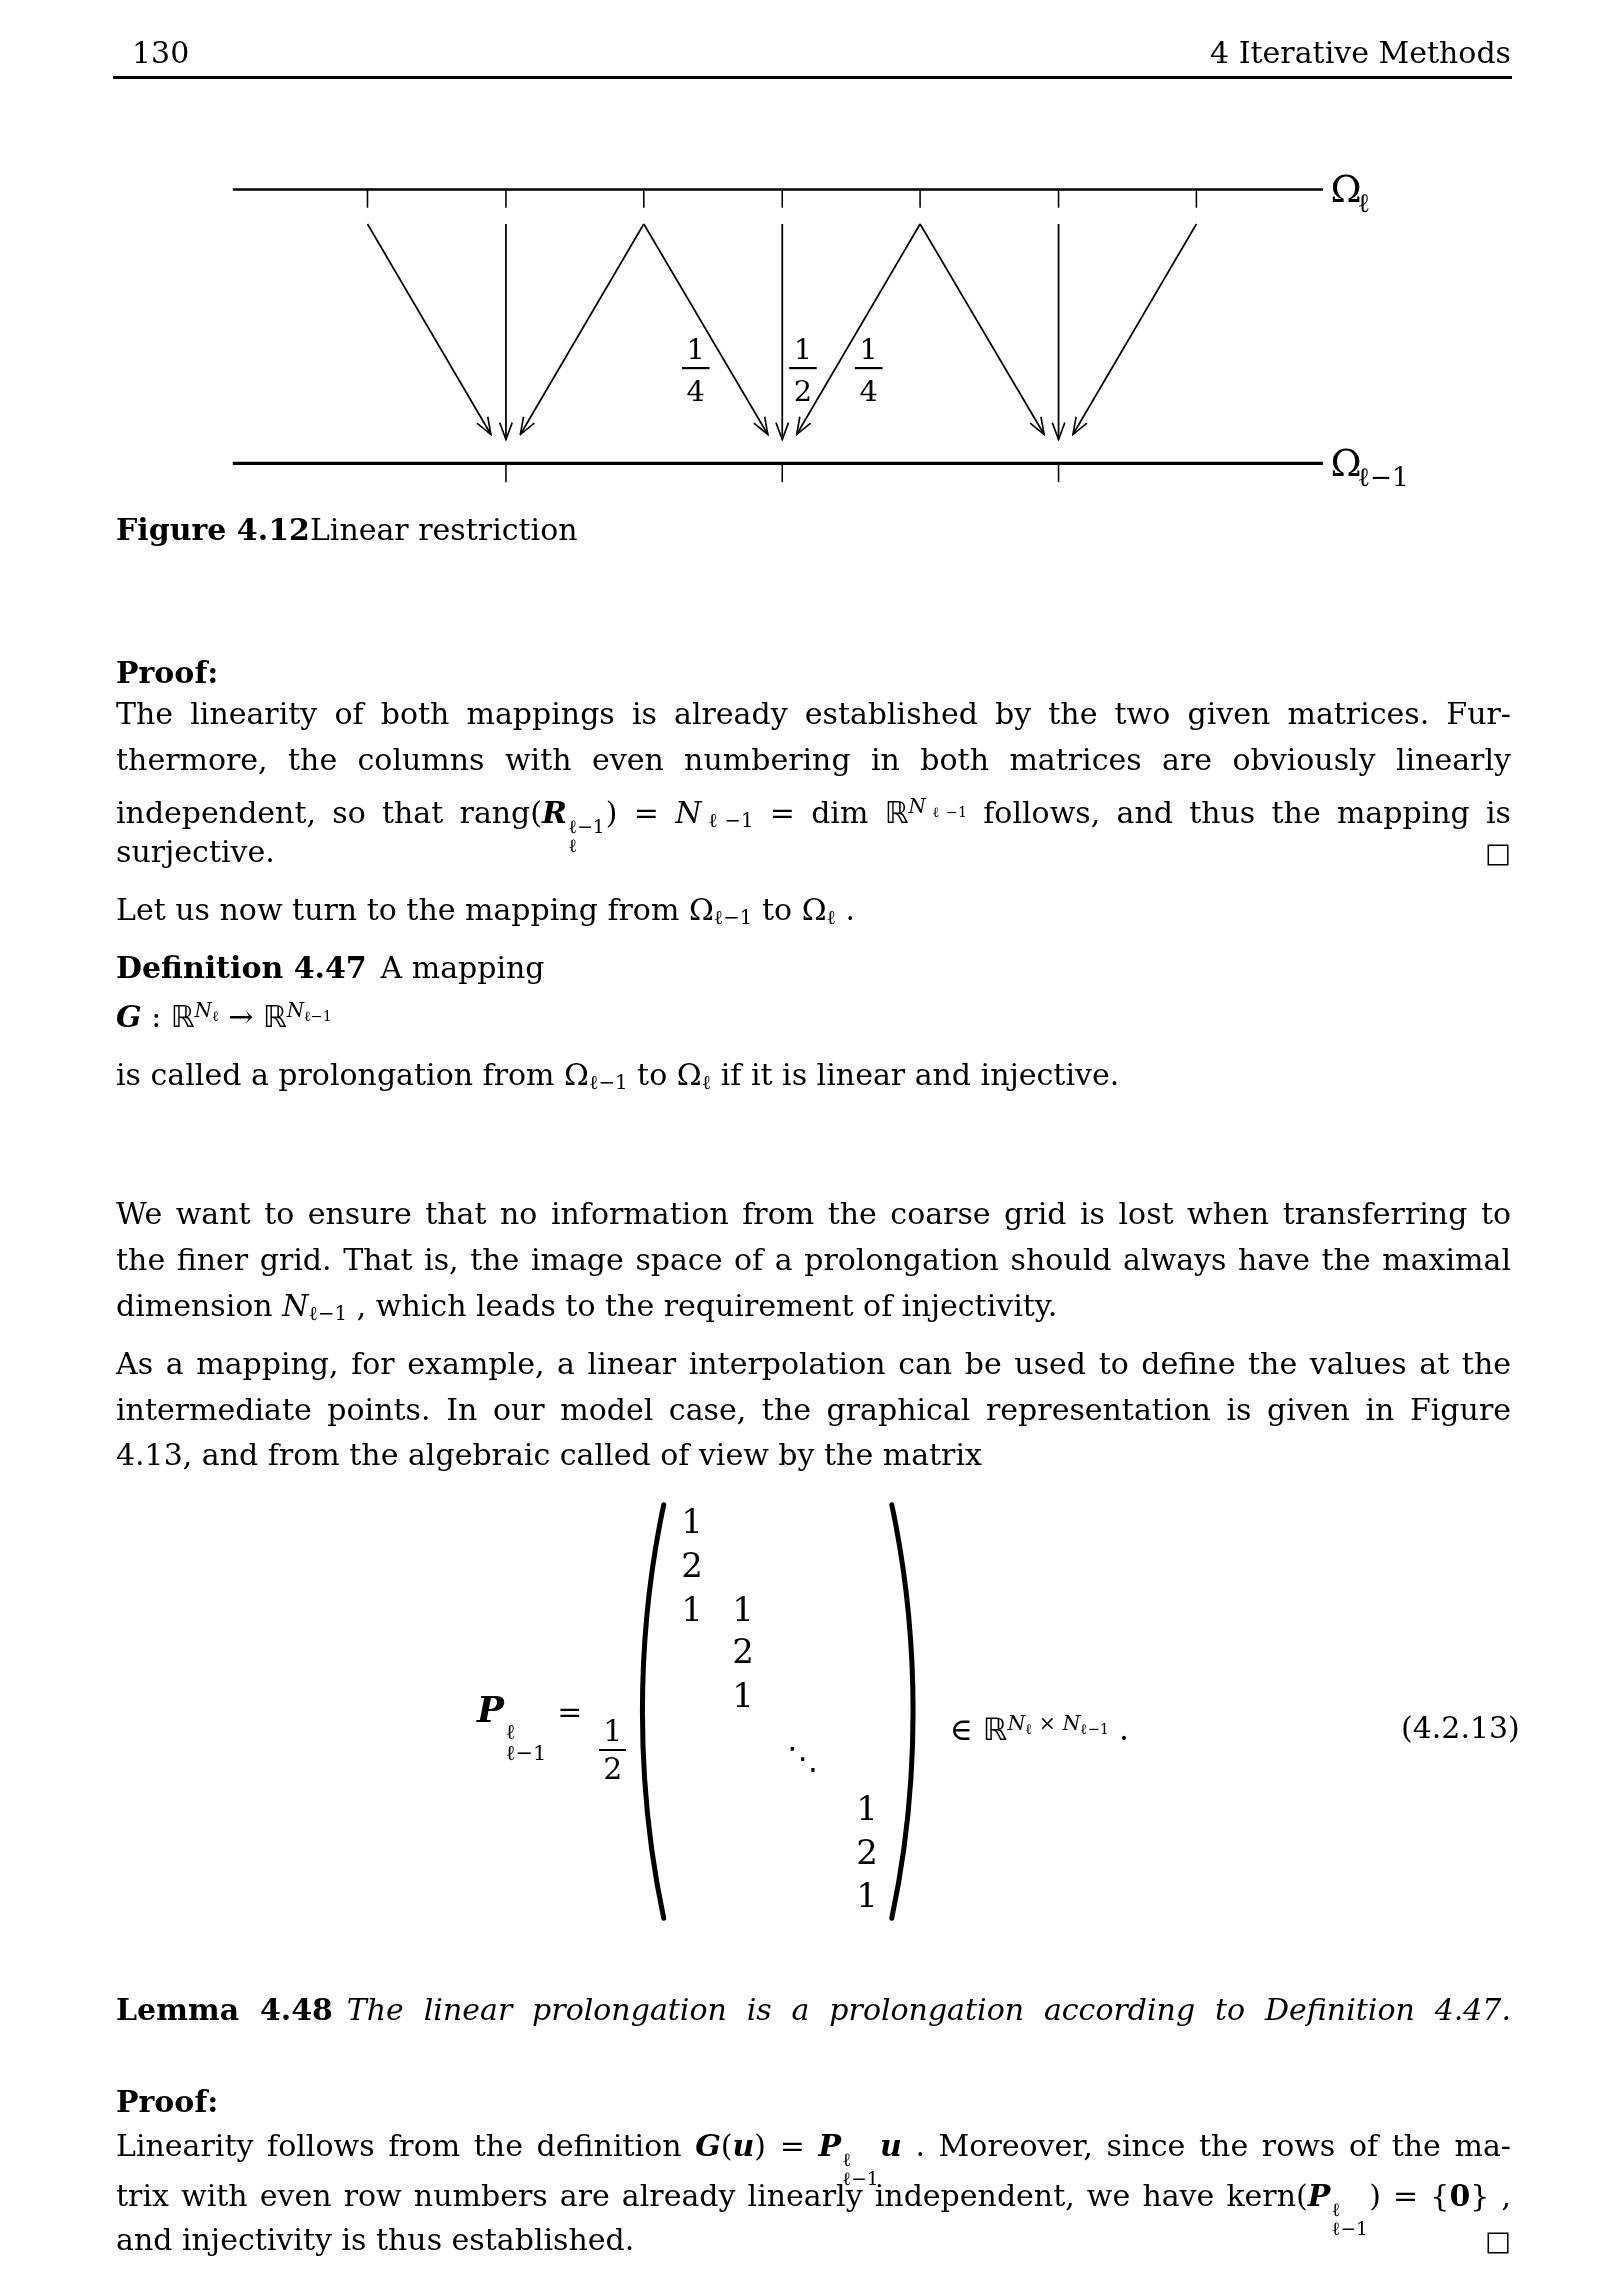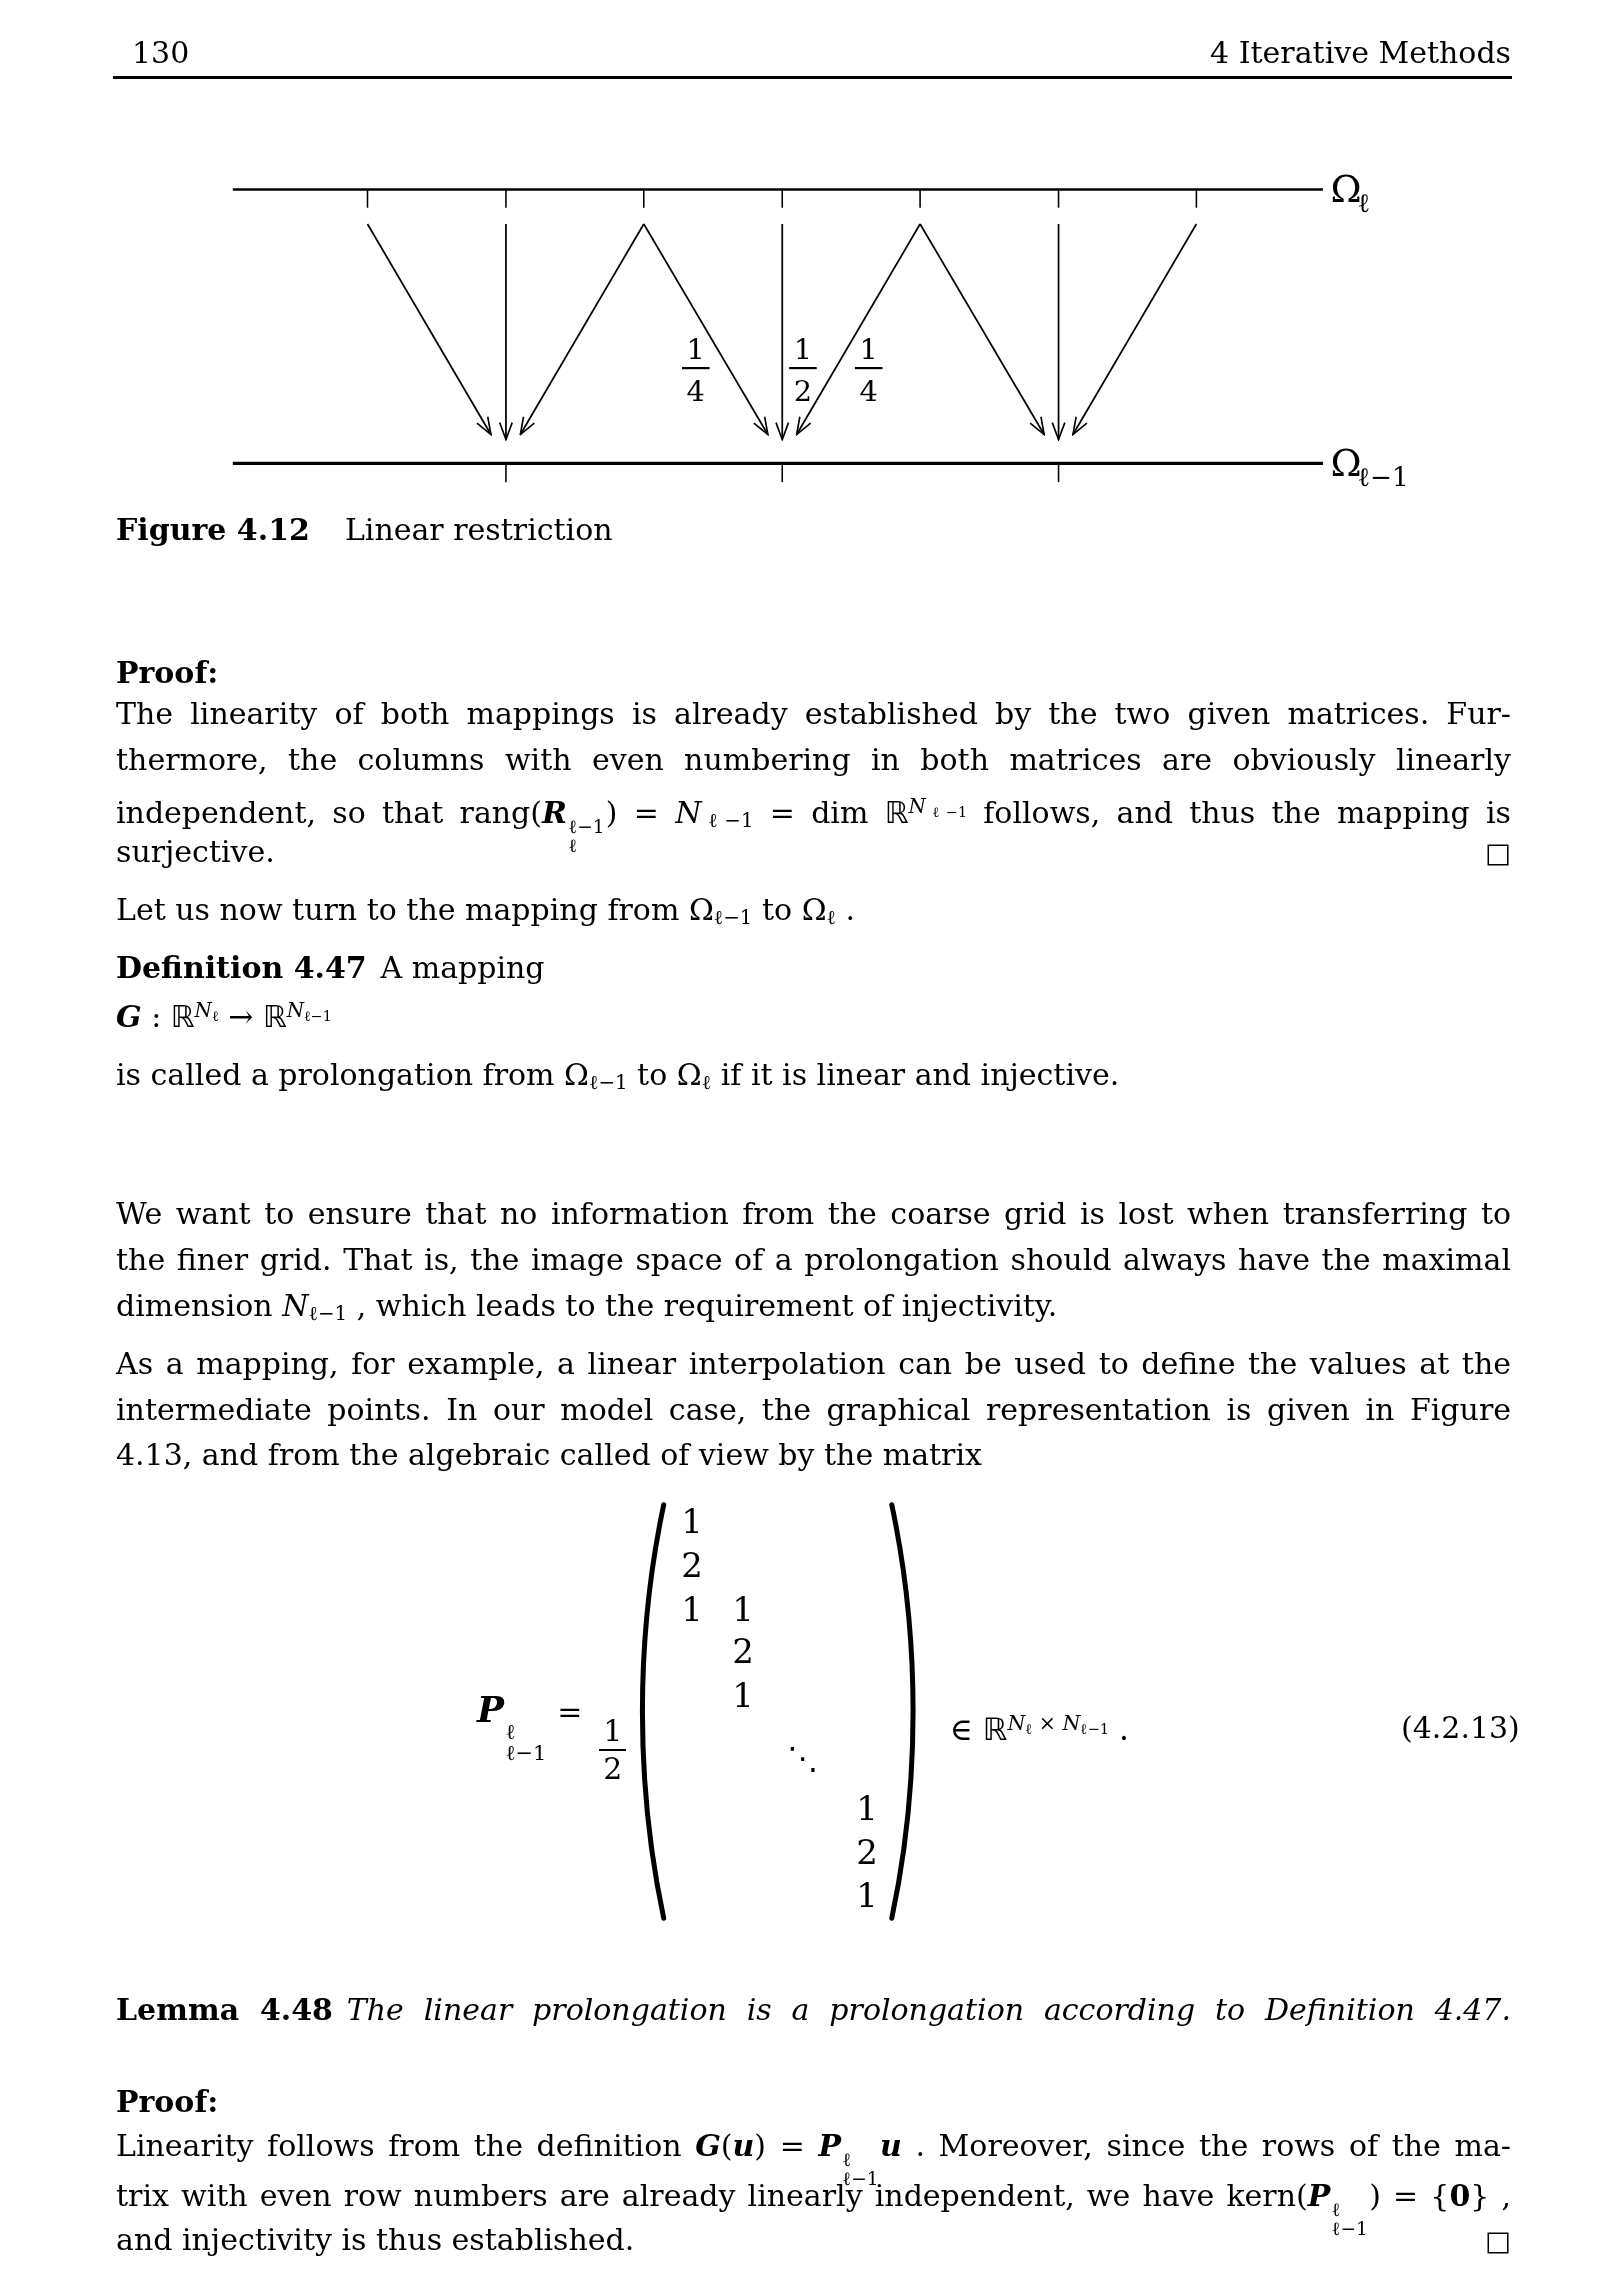--- a/index.html
+++ b/index.html
@@ -19,21 +19,21 @@
   .msub{font-size:66%;vertical-align:-0.22em;}
   .msub2{font-size:72%;vertical-align:-0.25em;}
   .ss{display:inline-flex;flex-direction:column;vertical-align:-0.55em;line-height:1.02;
       font-size:62%;text-align:left;margin-left:1.3px;margin-right:1.3px;}
   .ss .sst{display:block;}
   .ss .ssb{display:block;}
   .vfrac{display:inline-flex;flex-direction:column;vertical-align:-0.62em;line-height:1.08;
          text-align:center;margin-left:7.5px;}
   .vfrac .fn{display:block;border-bottom:2.5px solid #000;padding:0 3.8px 2.5px 3.8px;}
   .vfrac .fd{display:block;padding-top:1.9px;}
-  .caplbl{margin-right:35px;}
+  .caplbl{}
   .lemlbl{margin-right:13.8px;}
   .qed{font-size:27.6px;}
   .hdr{position:absolute;top:34px;left:116px;width:1395px;font-size:30px;line-height:38px;}
   .hdr-num{position:absolute;left:16px;top:0;}
   .hdr-title{position:absolute;right:0;top:0;}
   .hdr-rule{position:absolute;left:113px;top:76px;width:1399px;height:3.1px;background:#000;}
   .mleft{position:absolute;left:477px;top:1691px;font-size:30px;line-height:1;white-space:nowrap;}
   .plarge{font-size:36px;}
   .ssP{font-size:21px;vertical-align:-0.8em;}
   .coef{font-size:30px;}

